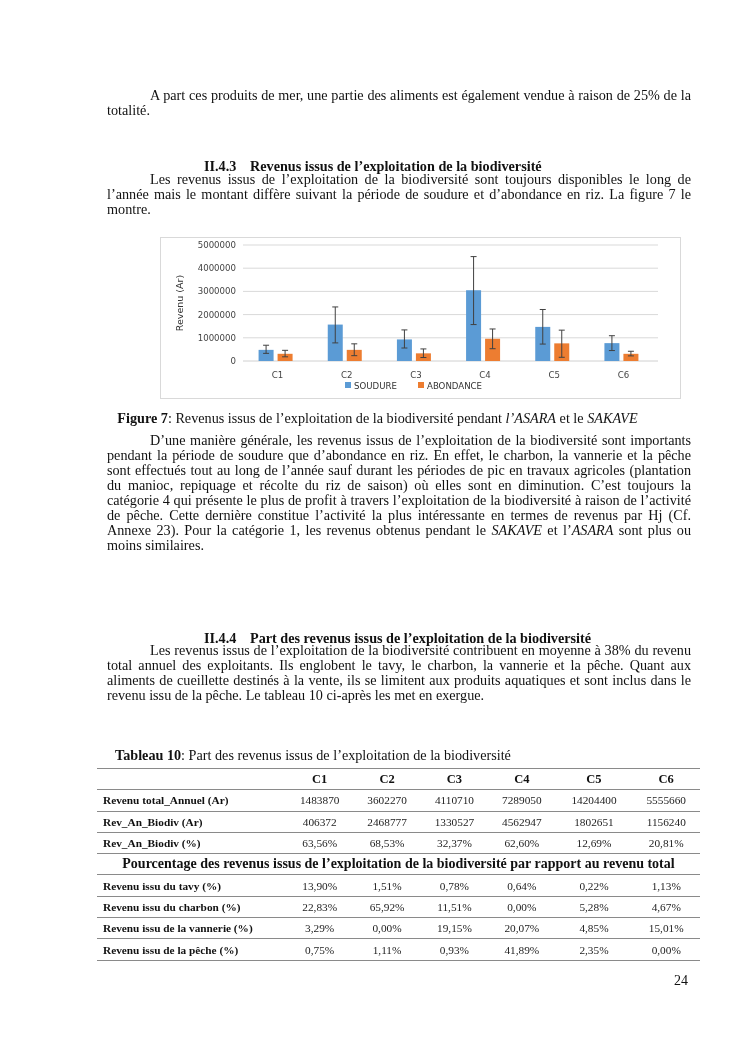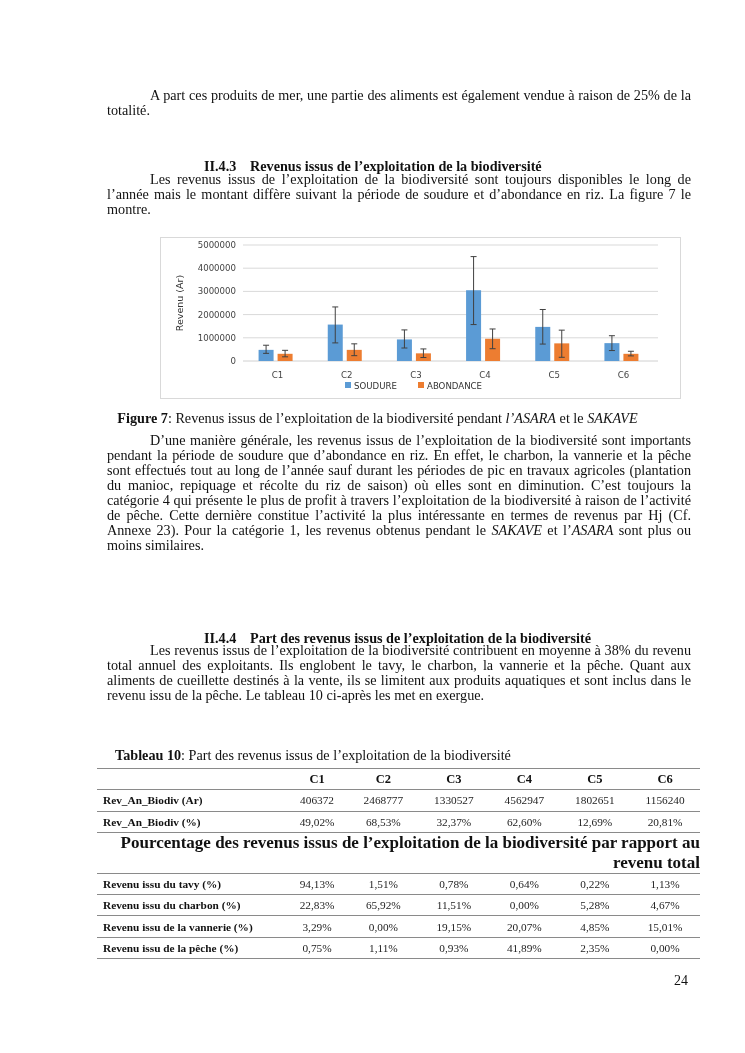--- a/index.html
+++ b/index.html
@@ -18,21 +18,21 @@
   .tick { font-family:"DejaVu Sans", sans-serif; font-size:8.6px; fill:#444; }
   .ylab { font-family:"DejaVu Sans", sans-serif; font-size:9.5px; fill:#333; }
   .leg { font-family:"DejaVu Sans", sans-serif; font-size:8.6px; fill:#333; }
   table.tbl { position:absolute; left:97px; top:768px; width:603px; border-collapse:collapse;
               font-size:11.3px; }
   table.tbl td, table.tbl th { padding:0; height:20.3px; border-bottom:1px solid #8a8a8a; }
   table.tbl tr:first-child td, table.tbl tr:first-child th { border-top:1px solid #8a8a8a; }
   table.tbl th { font-weight:bold; font-size:12.5px; text-align:center; }
   table.tbl td.rl { font-weight:bold; padding-left:6px; text-align:left; width:183px; }
   table.tbl td.v { text-align:center; color:#222; }
-  table.tbl td.span { text-align:right; font-weight:bold; font-size:17px; }
+  table.tbl td.span { text-align:center; font-weight:bold; font-size:14px; }
   .pagenum { position:absolute; left:674px; top:973px; font-size:14px; }
   i { font-style:italic; }
 </style>
 </head>
 <body>
 
 <div class="page">
 
   <p class="para indent" style="top:88px;">A part ces produits de mer, une partie des aliments est également vendue à raison de 25% de la totalité.</p>
 
@@ -139,43 +139,52 @@
         <tr>
           <th></th>
           <th>C1</th>
           <th>C2</th>
           <th>C3</th>
           <th>C4</th>
           <th>C5</th>
           <th>C6</th>
         </tr>
         <tr>
+          <td class="rl">Revenu total_Annuel (Ar)</td>
+          <td class="v">1483870</td>
+          <td class="v">3602270</td>
+          <td class="v">4110710</td>
+          <td class="v">7289050</td>
+          <td class="v">14204400</td>
+          <td class="v">5555660</td>
+        </tr>
+        <tr>
           <td class="rl">Rev_An_Biodiv (Ar)</td>
           <td class="v">406372</td>
           <td class="v">2468777</td>
           <td class="v">1330527</td>
           <td class="v">4562947</td>
           <td class="v">1802651</td>
           <td class="v">1156240</td>
         </tr>
         <tr>
           <td class="rl">Rev_An_Biodiv (%)</td>
-          <td class="v">49,02%</td>
+          <td class="v">63,56%</td>
           <td class="v">68,53%</td>
           <td class="v">32,37%</td>
           <td class="v">62,60%</td>
           <td class="v">12,69%</td>
           <td class="v">20,81%</td>
         </tr>
         <tr>
           <td class="span" colspan="7">Pourcentage des revenus issus de l’exploitation de la biodiversité par rapport au revenu total</td>
         </tr>
         <tr>
           <td class="rl">Revenu issu du tavy (%)</td>
-          <td class="v">94,13%</td>
+          <td class="v">13,90%</td>
           <td class="v">1,51%</td>
           <td class="v">0,78%</td>
           <td class="v">0,64%</td>
           <td class="v">0,22%</td>
           <td class="v">1,13%</td>
         </tr>
         <tr>
           <td class="rl">Revenu issu du charbon (%)</td>
           <td class="v">22,83%</td>
           <td class="v">65,92%</td>

